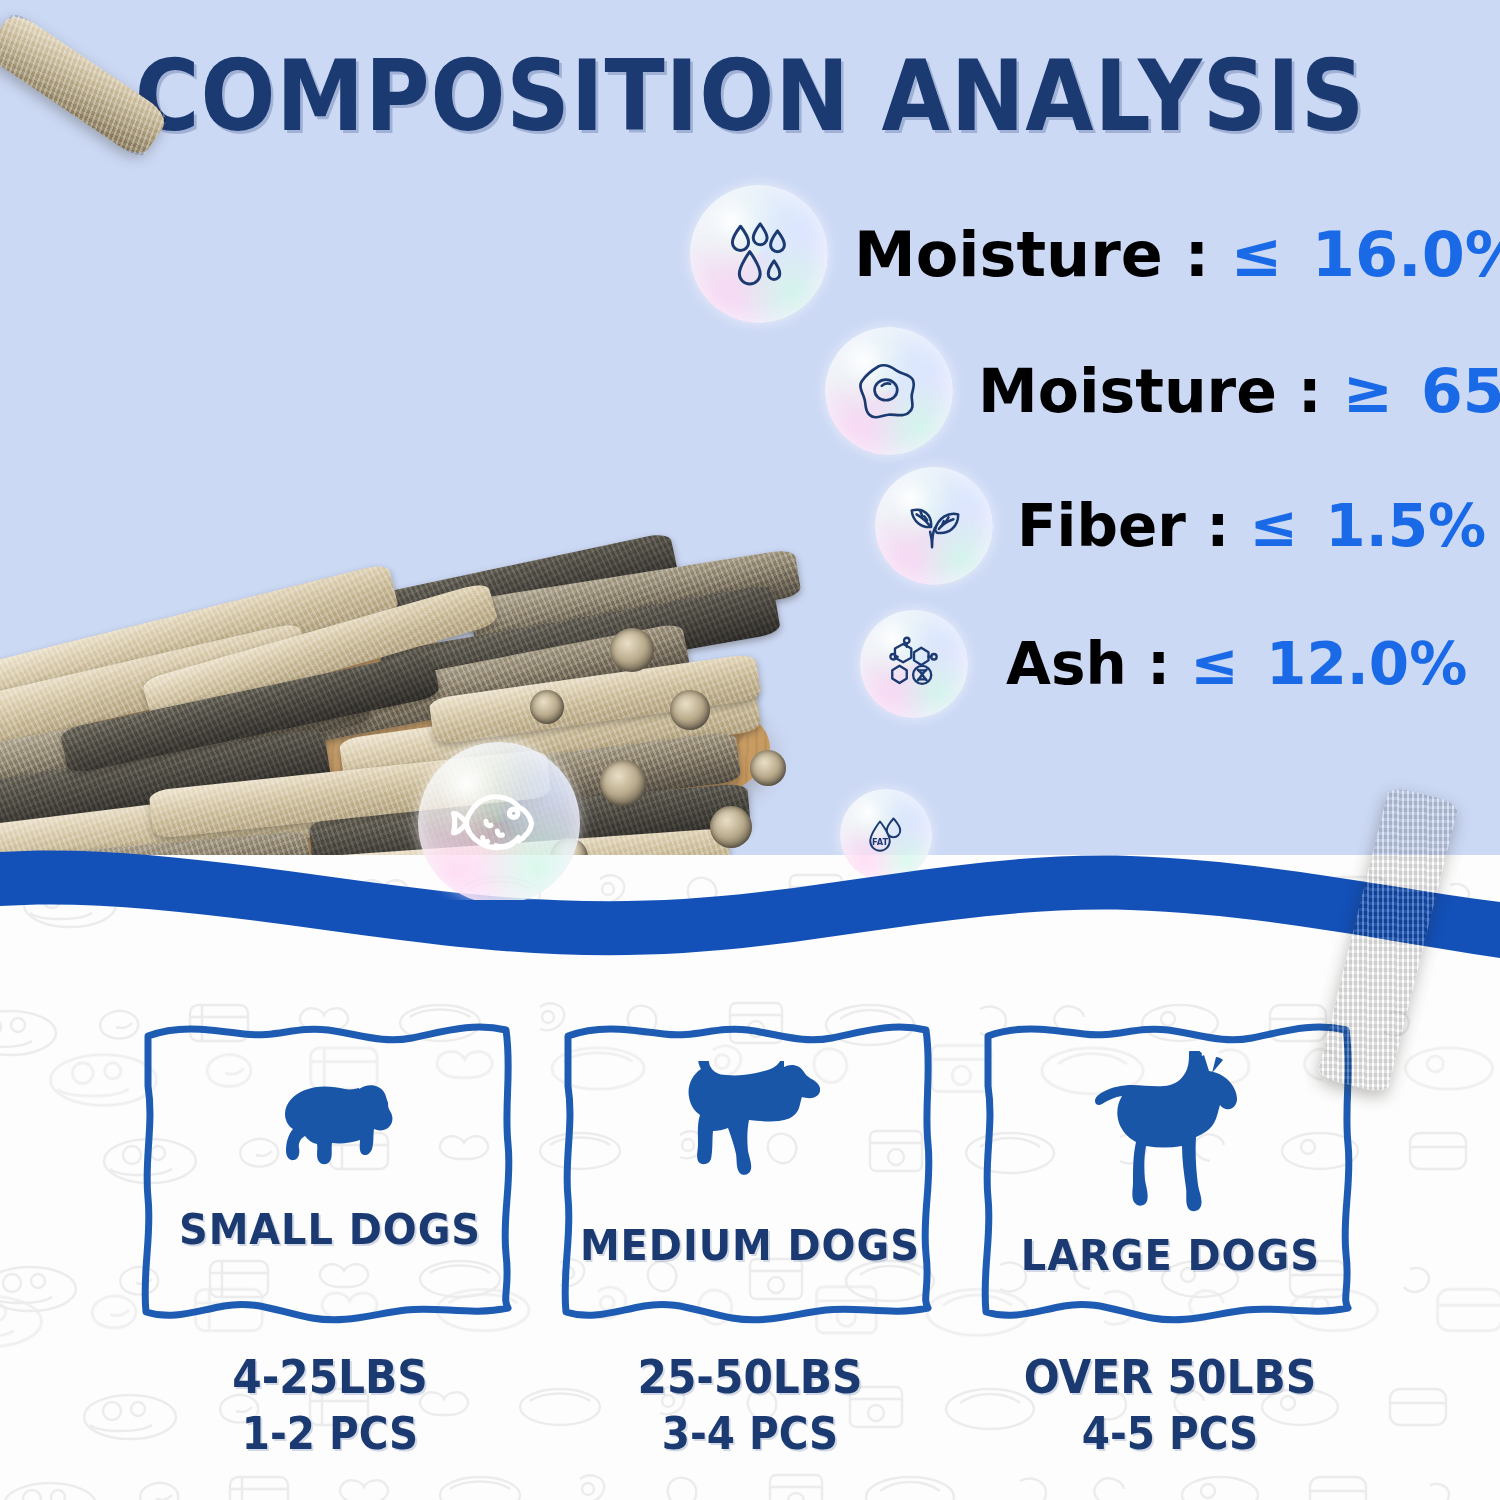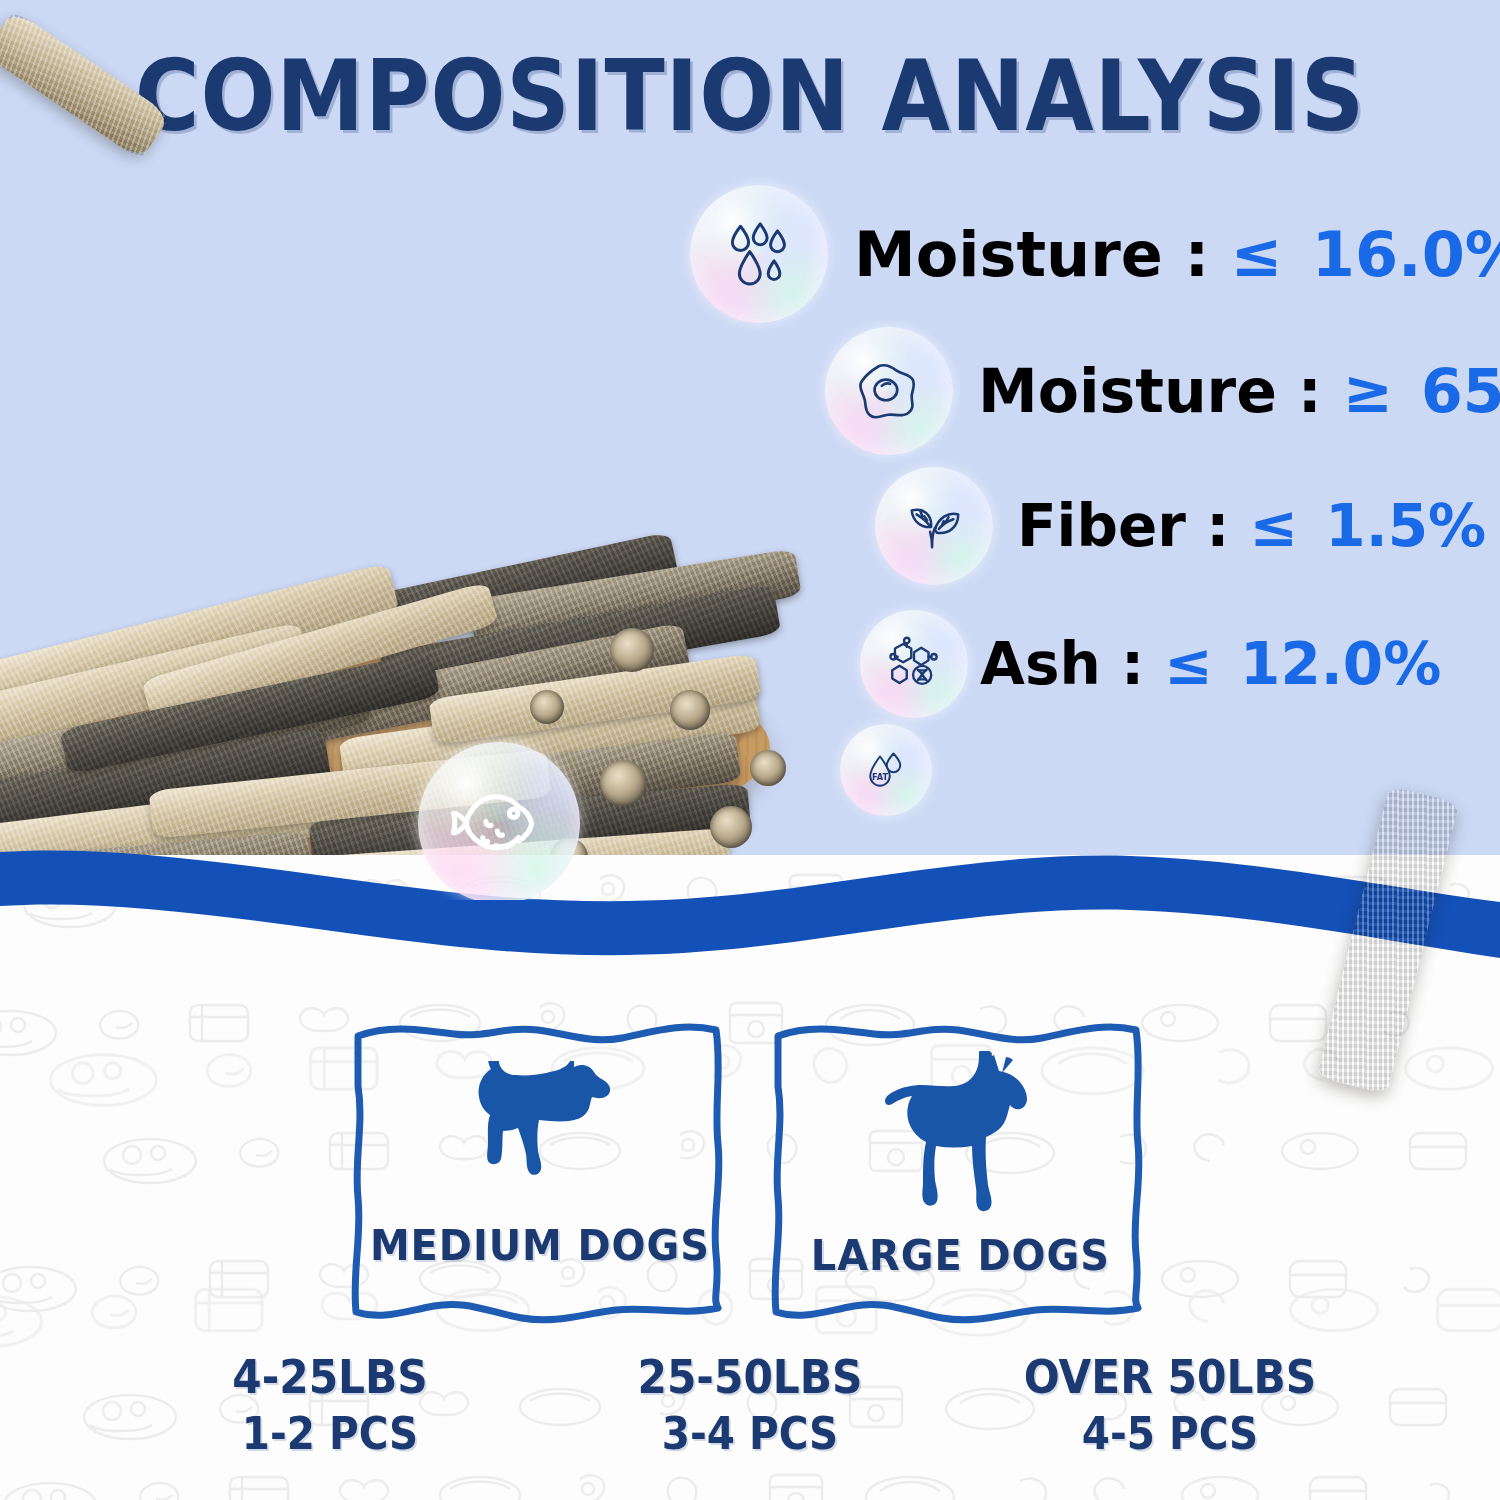--- a/index.html
+++ b/index.html
@@ -318,27 +318,27 @@
       <path d="M16 34l8 5v9l-8 5-8-5v-9z"></path>
       <circle cx="24" cy="6" r="3"></circle>
             <circle cx="54" cy="24" r="3"></circle>
             <circle cx="9" cy="24" r="3"></circle>
       <path d="M24 9v4M51 24h-3M12 24h2"></path>
       <circle cx="41" cy="44" r="10"></circle>
       <path d="M36 38c4 3 6 8 10 12M46 38c-4 3-6 8-10 12"></path>
       <path d="M37 39h8M37 49h8"></path>
           </svg>
         </div>
-     <div class="nut-text" style="font-size:58px;margin-left:12px;">
+     <div class="nut-text" style="font-size:58px;margin-left:38px;">
        <span class="nut-label">Ash :</span>
        <span class="nut-op">≤</span>
        <span class="nut-value">12.0%</span>
      </div>
       </div>
-      <div class="nutrient-row" style="left: 150px; top: 539px;">
+      <div class="nutrient-row" style="left: 150px; top: 604px;">
         <div class="bubble" style="width:92px;height:92px;">
           <svg width="48" height="48" viewBox="0 0 64 64" fill="none" stroke="#1c3a72" stroke-width="2.6" stroke-linecap="round" stroke-linejoin="round">
       <path d="M42 10c0 0-9 10-9 16a9 9 0 0018 0c0-6-9-16-9-16z"></path>
       <path d="M24 14c0 0-13 16-13 26a13 13 0 0026 0c0-10-13-26-13-26z"></path>
       <text x="24" y="45" font-family="DejaVu Sans, sans-serif" font-size="11" font-weight="bold" fill="#1c3a72" stroke="none" text-anchor="middle">FAT</text>
           </svg>
         </div>
       </div>
     </div>
 
@@ -415,20 +415,36 @@
     <div class="dog-card">
       <svg class="card-frame" viewBox="0 0 420 330" preserveAspectRatio="none">
     <path d="M28,36 C60,24 92,30 124,34 C156,38 176,26 208,30
              C238,34 262,44 292,38 C322,32 352,22 386,30
              C392,70 384,106 388,144 C392,182 382,216 386,254
              C390,288 382,298 388,308
              C352,316 318,306 286,310 C252,314 226,324 192,318
              C158,312 136,300 104,306 C72,312 52,320 26,312
              C22,272 32,236 28,198 C24,160 34,124 28,86 Z" fill="none" stroke="#1e5cb3" stroke-width="7" stroke-linecap="round" stroke-linejoin="round"></path>
   </svg>
+      <div class="dog-silhouette"><svg width="150" height="118" viewBox="0 0 150 118">
+          <path fill="#1a56a8" d="M104 12c8-6 20-5 25 3 4 7 3 14 6 19 4 6 3 13-2 17-4 3-10 3-14 1-1 7 0 14-2 20-2 6-8 8-11 4-2-4-1-9-1-13-9 3-19 4-28 3-1 6 1 13-2 18-3 5-10 4-12-1-2-5 0-11-1-16-5-1-9-4-12-8-4 2-7 7-6 12 1 5 0 11-5 12-5 1-8-4-8-9 0-8 2-16 7-22-5-3-8-9-8-15 0-11 9-20 20-24 13-5 27-4 40-1 5 1 10 0 14-1z"></path>
+      <path fill="#1a56a8" d="M120 18c6-2 12 2 13 8 1 5-2 10-7 11-6 1-11-3-12-8-1-5 2-10 6-11z"></path>
+        </svg></div>
+     <div class="card-label">SMALL DOGS</div>
+    </div>
+    <div class="dog-card">
+      <svg class="card-frame" viewBox="0 0 420 330" preserveAspectRatio="none">
+    <path d="M28,36 C60,24 92,30 124,34 C156,38 176,26 208,30
+             C238,34 262,44 292,38 C322,32 352,22 386,30
+             C392,70 384,106 388,144 C392,182 382,216 386,254
+             C390,288 382,298 388,308
+             C352,316 318,306 286,310 C252,314 226,324 192,318
+             C158,312 136,300 104,306 C72,312 52,320 26,312
+             C22,272 32,236 28,198 C24,160 34,124 28,86 Z" fill="none" stroke="#1e5cb3" stroke-width="7" stroke-linecap="round" stroke-linejoin="round"></path>
+  </svg>
       <div class="dog-silhouette"><svg width="168" height="150" viewBox="0 0 168 150">
           <path fill="#1a56a8" d="M118 6c7-4 16-2 20 5 3 6 10 7 14 12 4 5 2 11-3 13-4 2-9 1-13 0-2 5-2 11-5 15-4 6-11 8-18 9-10 1-20 0-30-1-2 10-2 21-1 31 1 6 4 12 3 18-1 6-9 8-12 3-3-5-2-12-3-18-2-9-5-18-8-26-5 2-10 3-15 3-1 9 0 19-2 28-2 6-10 7-13 2-2-5 0-11 0-17 0-10-1-20 2-29-6-4-10-11-11-18-2-11 3-22 12-28-3-5-4-12-2-18 1-4 6-5 8-1 2 5 1 11 3 16 3 6 9 9 16 9 10 1 20 0 30-2 8-2 15-3 21-8 3-3 5-7 7-10z"></path>
         </svg></div>
      <div class="card-label">MEDIUM DOGS</div>
     </div>
     <div class="dog-card">
       <svg class="card-frame" viewBox="0 0 420 330" preserveAspectRatio="none">
     <path d="M28,36 C60,24 92,30 124,34 C156,38 176,26 208,30
              C238,34 262,44 292,38 C322,32 352,22 386,30
              C392,70 384,106 388,144 C392,182 382,216 386,254

